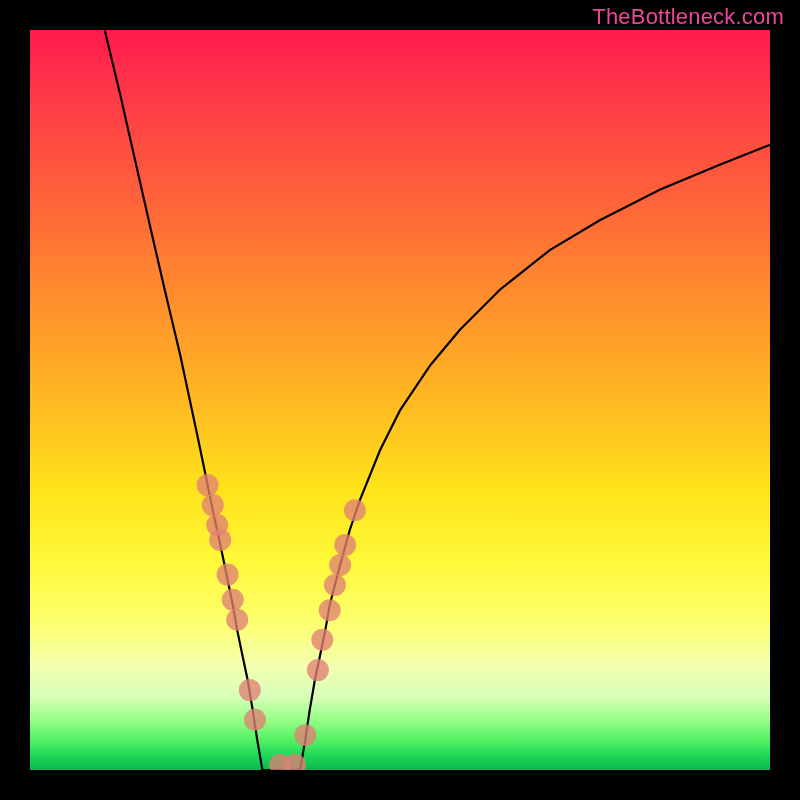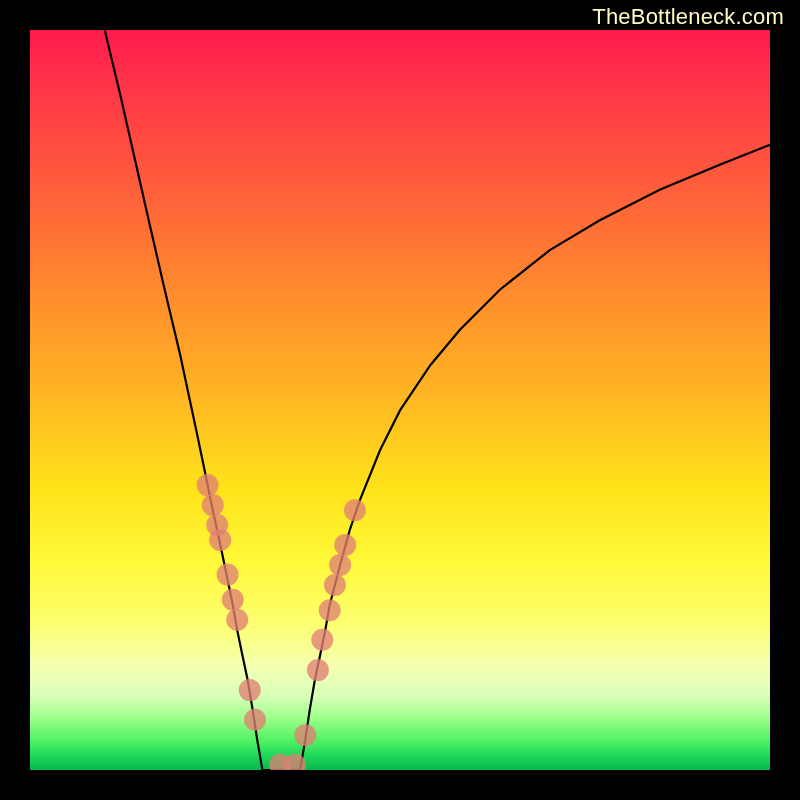--- a/index.html
+++ b/index.html
@@ -31,21 +31,21 @@
       #9cff8a 93%,
       #52f263 96%,
       #20d85a 98%,
       #08b84e 100%
     );
   }
   .watermark {
     position: absolute;
     top: 4px;
     right: 16px;
-    color: #fef9c3;
+    color: #ec4899;
     font-size: 22px;
     letter-spacing: 0.2px;
     font-weight: 500;
   }
   svg.plot {
     position: absolute;
     left: 0;
     top: 0;
     width: 740px;
     height: 740px;

